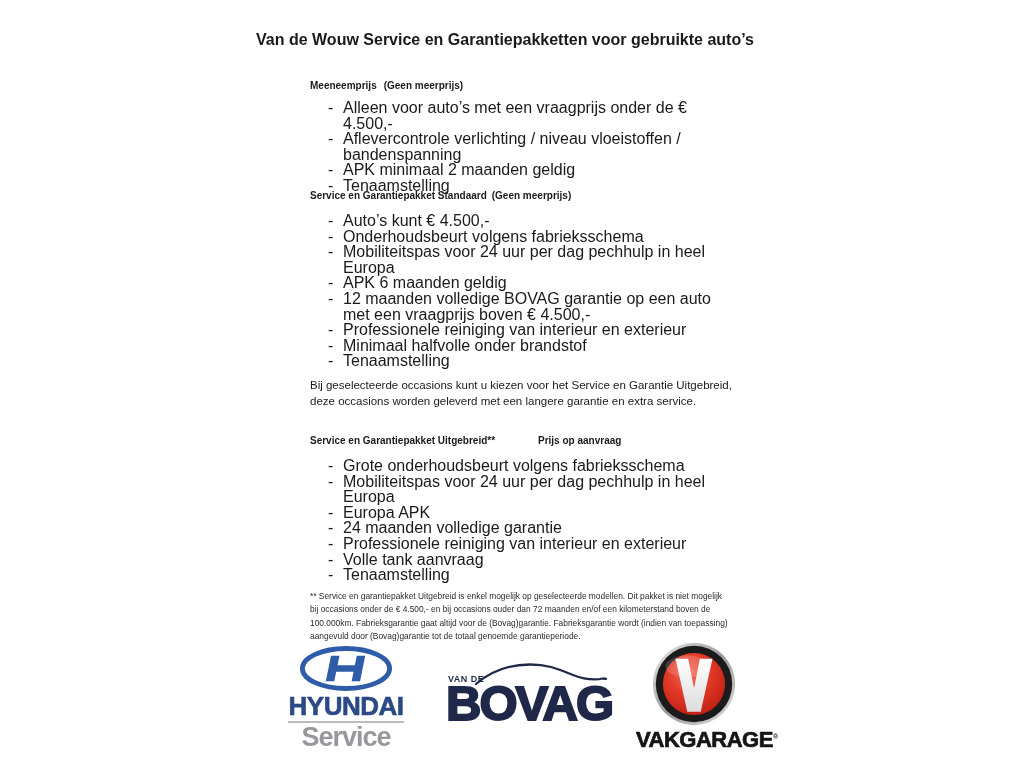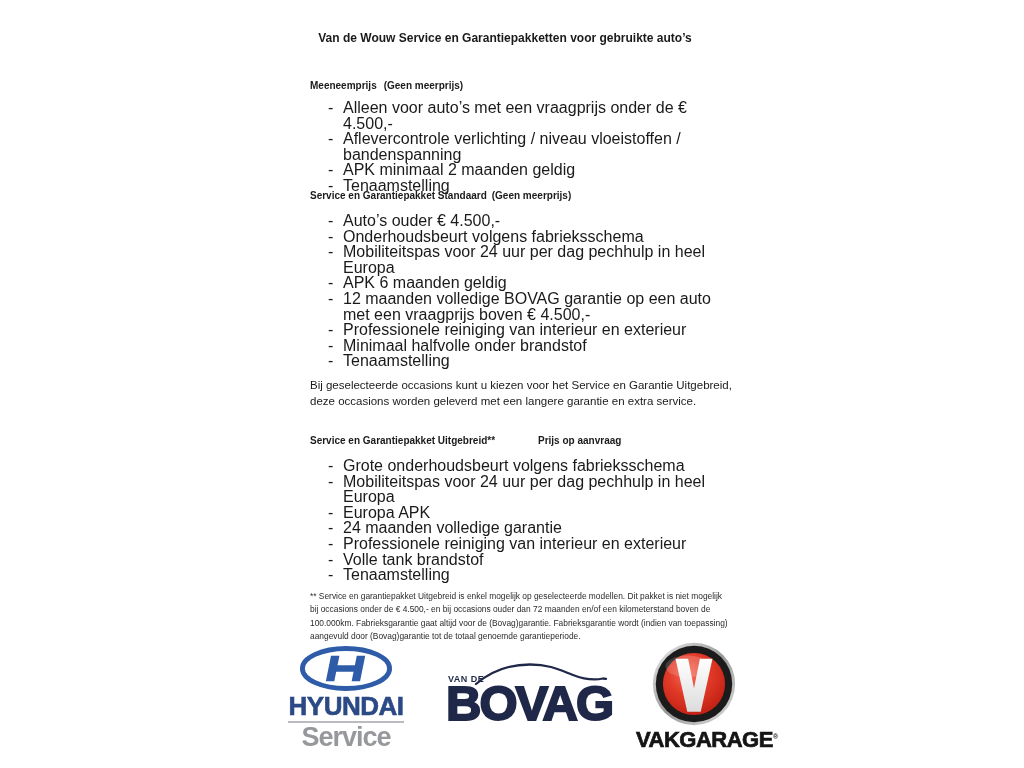--- a/index.html
+++ b/index.html
@@ -1,19 +1,19 @@
 <!DOCTYPE html>
 <html><head>
 <meta charset="utf-8">
 <style>
   html,body{margin:0;padding:0;background:#ffffff;}
   .page{position:relative;width:1024px;height:768px;background:#ffffff;overflow:hidden;
         font-family:"Liberation Sans", sans-serif;color:#1a1a1a;}
   .doc-title{position:absolute;top:31px;left:0;width:1010px;text-align:center;
-        font-size:12px;font-weight:bold;}
+        font-size:16px;font-weight:bold;}
   .sec-heading{position:absolute;left:310px;font-size:10px;font-weight:bold;line-height:14px;white-space:nowrap;}
   .sec1-h{top:79px;} .sec2-h{top:189px;} .sec3-h{top:434px;}
   .note-near{margin-left:7px;} .note-close{margin-left:5px;}
   .note-far{position:absolute;left:228px;top:0;}
   .blist{position:absolute;left:327px;width:400px;margin:0;padding:0;list-style:none;
         font-size:16px;line-height:15.6px;}
   .blist li{position:relative;padding-left:16px;}
   .blist li::before{content:"-";position:absolute;left:1px;}
   .list1{top:100px;} .list2{top:213px;} .list3{top:458px;}
   .para{position:absolute;left:310px;top:378px;font-size:11.5px;line-height:15.6px;white-space:nowrap;}
@@ -52,21 +52,21 @@
     <li>Alleen voor auto’s met een vraagprijs onder de € 4.500,-</li>
     <li>Aflevercontrole verlichting / niveau vloeistoffen / bandenspanning</li>
     <li>APK minimaal 2 maanden geldig</li>
     <li>Tenaamstelling</li>
   </ul>
 
   <div class="sec-heading sec2-h">
     <span>Service en Garantiepakket Standaard</span><span class="note-close">(Geen meerprijs)</span>
   </div>
   <ul class="blist list2">
-    <li>Auto’s ouder € 4.500,-</li>
+    <li>Auto’s kunt € 4.500,-</li>
     <li>Onderhoudsbeurt volgens fabrieksschema</li>
     <li>Mobiliteitspas voor 24 uur per dag pechhulp in heel Europa</li>
     <li>APK 6 maanden geldig</li>
     <li>12 maanden volledige BOVAG garantie op een auto met een vraagprijs boven € 4.500,-</li>
     <li>Professionele reiniging van interieur en exterieur</li>
     <li>Minimaal halfvolle onder brandstof</li>
     <li>Tenaamstelling</li>
   </ul>
 
   <div class="para">
@@ -76,21 +76,21 @@
 
   <div class="sec-heading sec3-h">
     <span>Service en Garantiepakket Uitgebreid**</span><span class="note-far">Prijs op aanvraag</span>
   </div>
   <ul class="blist list3">
     <li>Grote onderhoudsbeurt volgens fabrieksschema</li>
     <li>Mobiliteitspas voor 24 uur per dag pechhulp in heel Europa</li>
     <li>Europa APK</li>
     <li>24 maanden volledige garantie</li>
     <li>Professionele reiniging van interieur en exterieur</li>
-    <li>Volle tank brandstof</li>
+    <li>Volle tank aanvraag</li>
     <li>Tenaamstelling</li>
   </ul>
 
   <div class="footnote">
     <div>** Service en garantiepakket Uitgebreid is enkel mogelijk op geselecteerde modellen. Dit pakket is niet mogelijk</div>
     <div>bij occasions onder de € 4.500,- en bij occasions ouder dan 72 maanden en/of een kilometerstand boven de</div>
     <div>100.000km.  Fabrieksgarantie gaat altijd voor de (Bovag)garantie. Fabrieksgarantie wordt (indien van toepassing)</div>
     <div>aangevuld door (Bovag)garantie tot de totaal genoemde garantieperiode.</div>
   </div>
 

